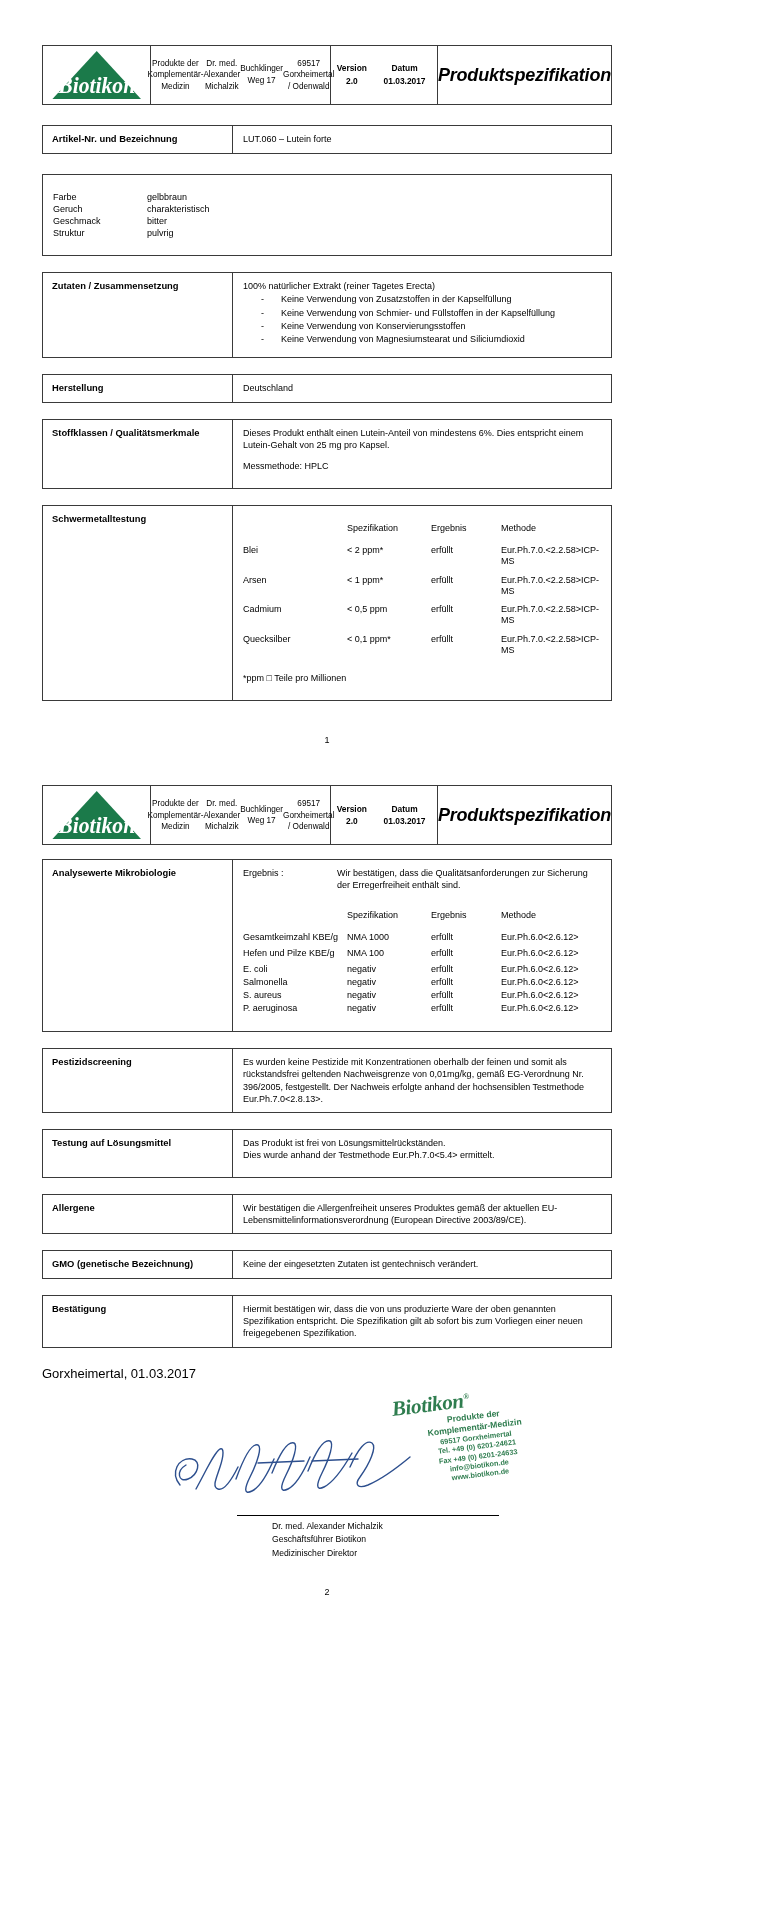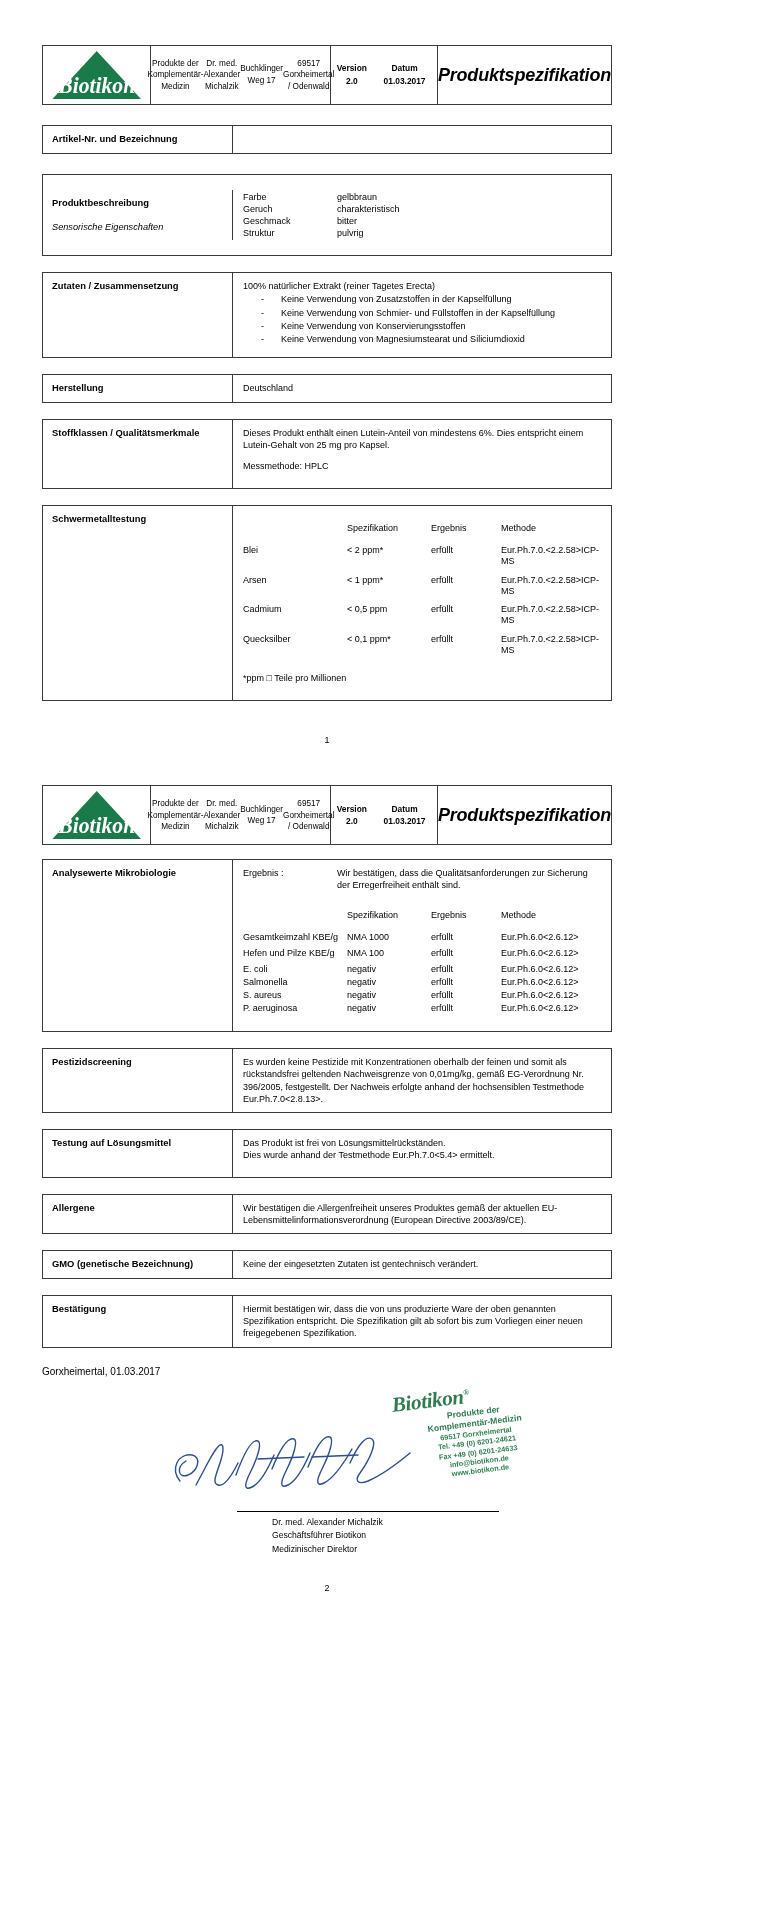--- a/index.html
+++ b/index.html
@@ -160,21 +160,21 @@
     width: 570px;
     text-align: center;
     font-size: 9px;
     margin-top: 10px;
     padding-bottom: 14px;
   }
 
   
   .sig-place {
     width: 570px;
-    font-size: 10px;
+    font-size: 13px;
     margin-top: 18px;
   }
   .sig-area {
     width: 570px;
     height: 190px;
     position: relative;
     margin-top: 6px;
   }
   .stamp {
     position: absolute;
@@ -247,27 +247,24 @@
     </div>
     <div class="hdr-version">
       <div>Version 2.0</div>
       <div>Datum 01.03.2017</div>
     </div>
     <div class="hdr-title">Produktspezifikation</div>
   </div>
 
   <div class="box mt-20">
     <div class="box-label">Artikel-Nr. und Bezeichnung</div>
+    <div class="box-body">LUT.060 – Lutein forte</div>
   </div>
 
   <div class="box mt-20">
-    <div class="box-label">
-      <div>Produktbeschreibung</div>
-      <div class="label-italic">Sensorische Eigenschaften</div>
-    </div>
     <div class="box-body">
       <div class="spacer-sm"></div>
       <div class="kv-row">
         <span class="kv-k">Farbe</span>
         <span class="kv-v">gelbbraun</span>
       </div>
       <div class="kv-row">
         <span class="kv-k">Geruch</span>
         <span class="kv-v">charakteristisch</span>
       </div>

